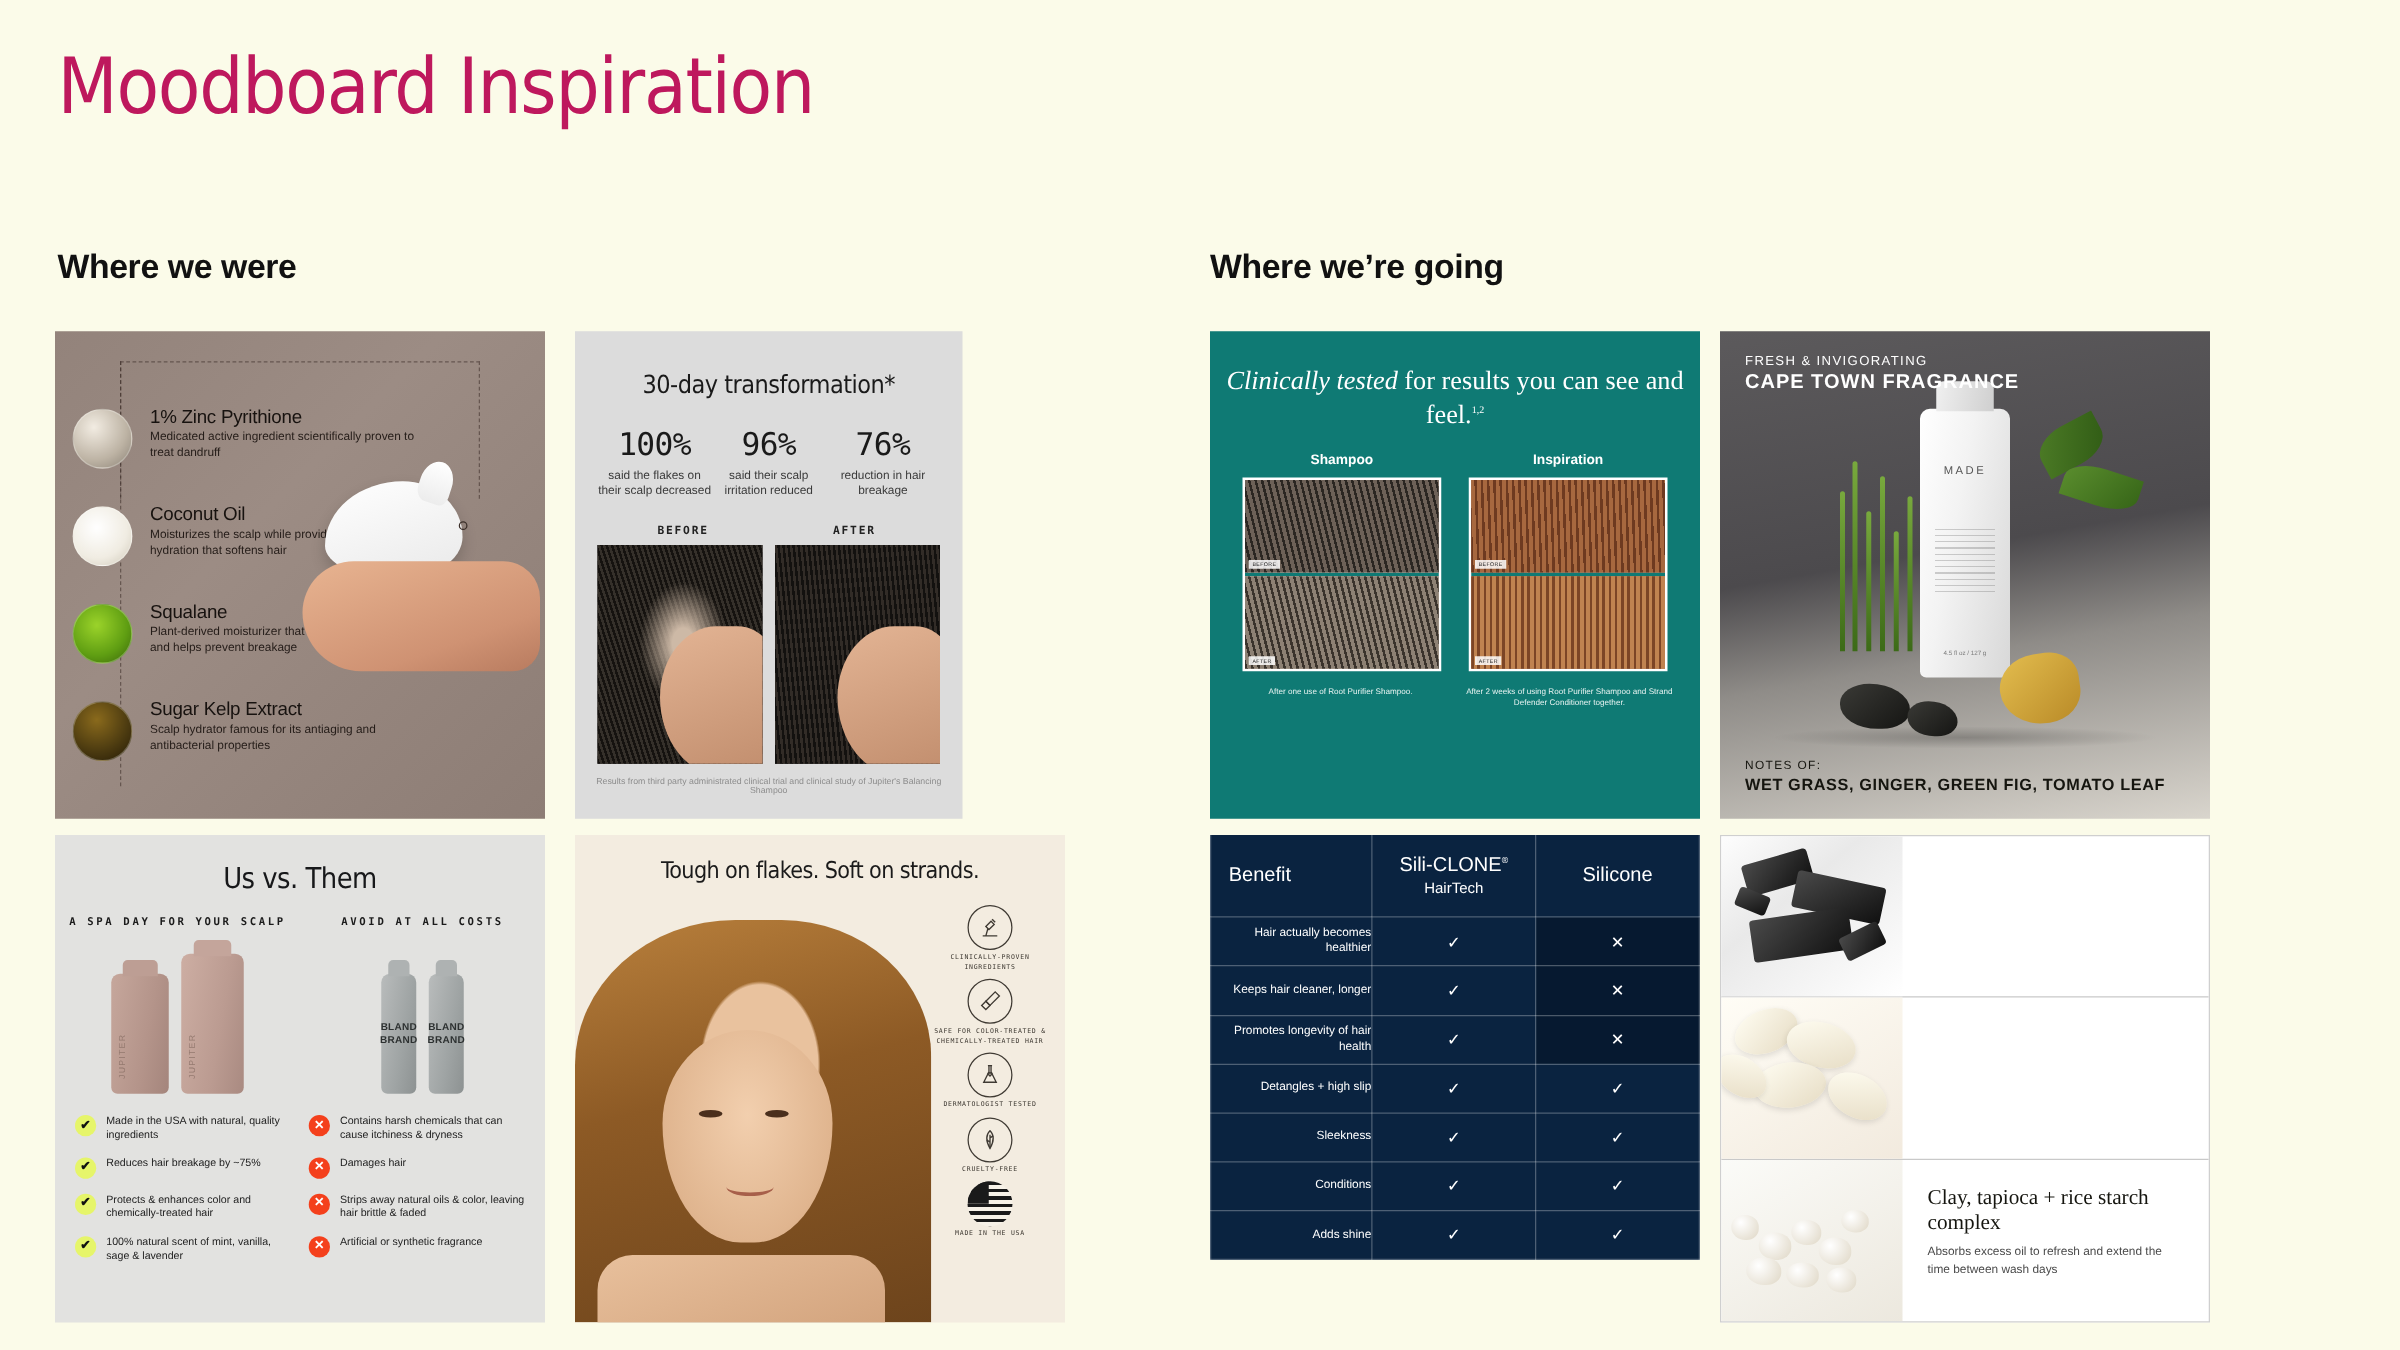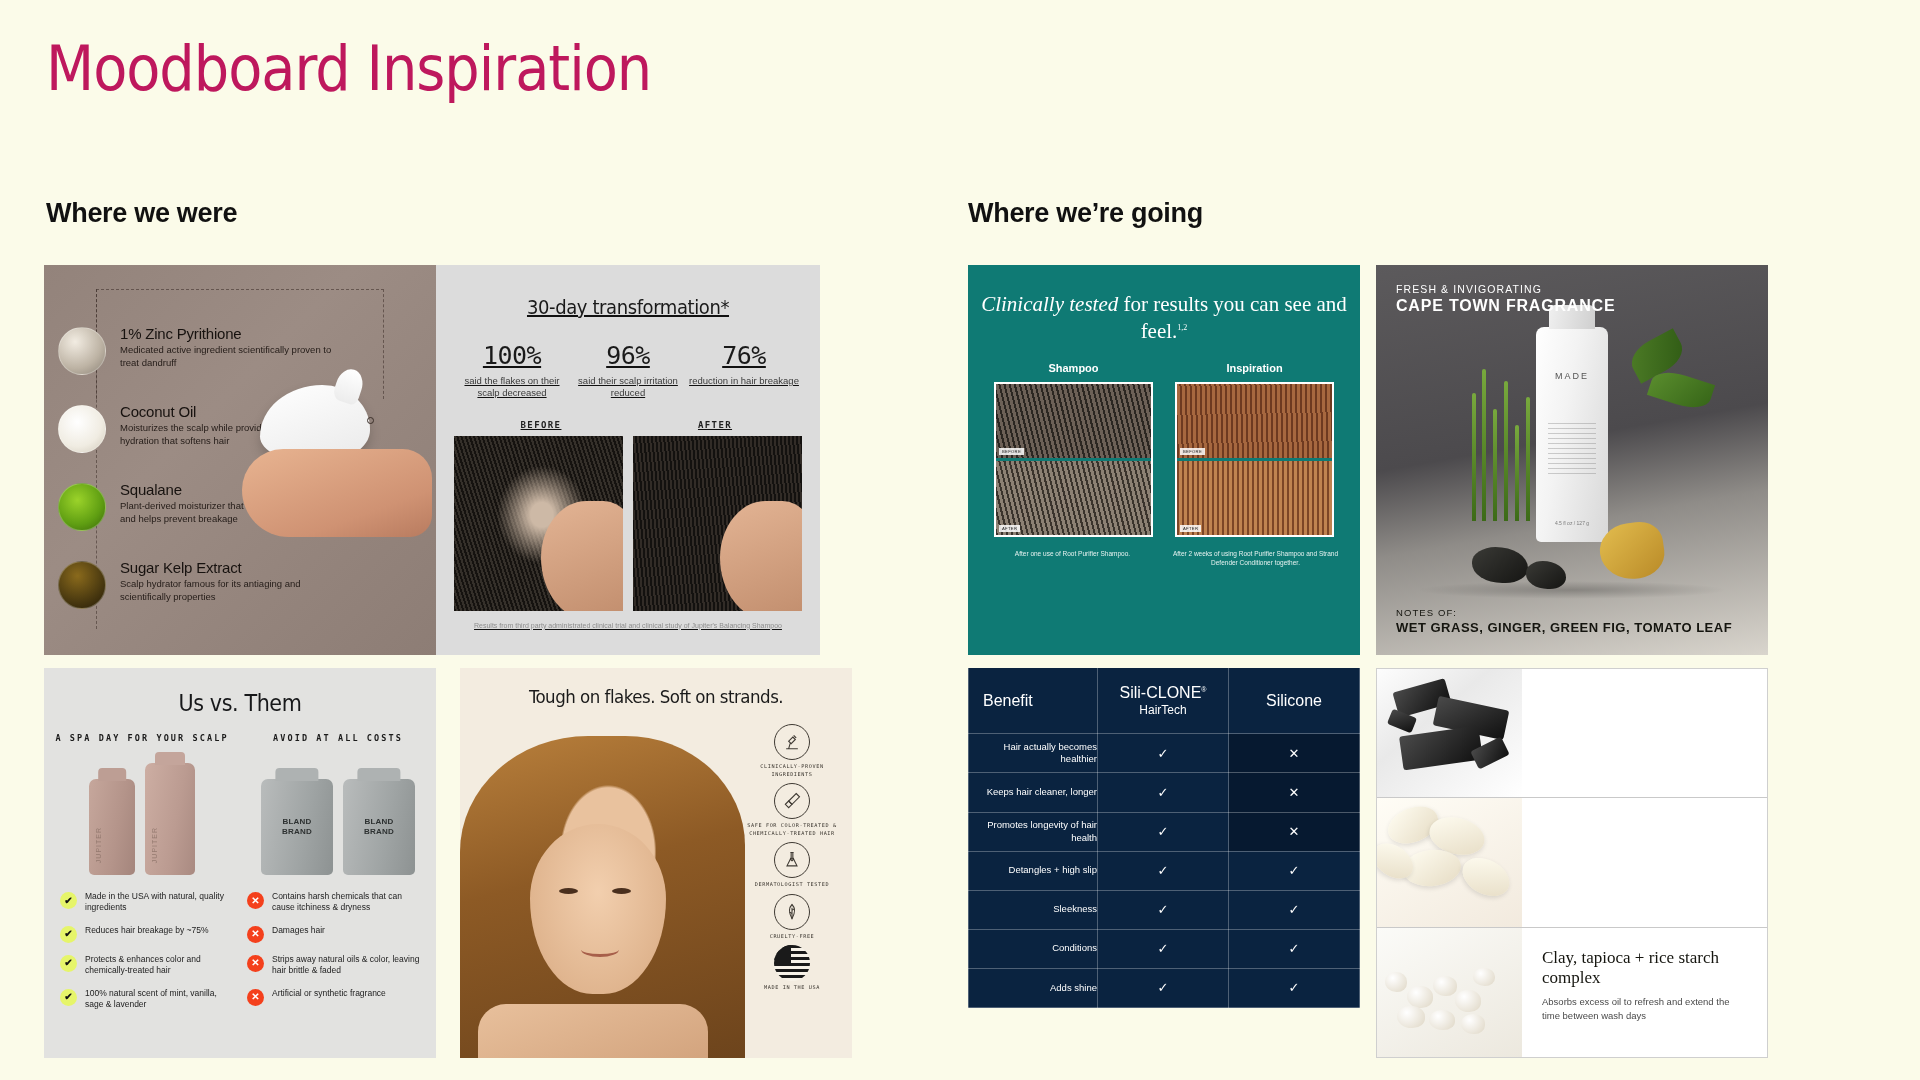--- a/index.html
+++ b/index.html
@@ -76,23 +76,22 @@
     background: linear-gradient(160deg,#e8b491,#cf9273 70%,#b87b5f);
     border-radius: 56px 40px 30px 64px;
   }
   .hand-dot {
     position: absolute; width: 7px; height: 7px; border-radius: 50%;
     border: 1px solid #3a2e28; right: 62px; top: 152px; background: transparent;
   }
 
   
   #card-transform {
-    left: 436px; top: 265px; width: 384px; height: 390px;
+    left: 460px; top: 265px; width: 310px; height: 390px;
     background: #dcdcdc;
-    text-decoration: underline;
   }
   .tr-title {
     text-align: center; font-size: 20px; letter-spacing: -.4px;
     margin-top: 30px; color: #1a1a1a; font-family: "DejaVu Sans", sans-serif;
     font-stretch: condensed;
   }
   .tr-stats { display: flex; justify-content: space-around; margin-top: 22px; padding: 0 18px; }
   .tr-stat { text-align: center; width: 118px; }
   .tr-stat .num { font-size: 25px; letter-spacing: -.5px; color: #1a1a1a; font-family:"DejaVu Sans Mono", monospace; }
   .tr-stat .cap { font-size: 9.5px; line-height: 1.3; color: #3a3a3a; margin-top: 5px; }
@@ -137,21 +136,21 @@
   .uvt-group { flex: 1; display: flex; justify-content: center; align-items: flex-end; gap: 10px; }
   .btl { position: relative; border-radius: 7px 7px 5px 5px; }
   .btl:before {
     content:""; position:absolute; left:50%; transform:translateX(-50%);
     top:-11px; width:60%; height:13px; border-radius:4px 4px 0 0;
   }
   .btl.jup-a { width: 46px; height: 96px; background: linear-gradient(100deg,#c6a79c,#b4948a 60%,#a4857c); }
   .btl.jup-a:before { background: #bd9e94; }
   .btl.jup-b { width: 50px; height: 112px; background: linear-gradient(100deg,#cdaea3,#bb9b91 60%,#a98a81); }
   .btl.jup-b:before { background: #c4a59b; }
-  .btl.bland { width: 72px; height: 96px; background: linear-gradient(100deg,#b9bcbc,#9fa4a4 60%,#8d9292); }
+  .btl.bland { width: 28px; height: 96px; background: linear-gradient(100deg,#b9bcbc,#9fa4a4 60%,#8d9292); }
   .btl.bland:before { background: #aeb2b2; }
   .btl .vlabel {
     position: absolute; left: 6px; bottom: 12px; font-size: 7px; letter-spacing: 1px;
     color: #8d7369; writing-mode: vertical-rl; transform: rotate(180deg); opacity: .85;
   }
   .btl .blandlabel {
     position: absolute; inset: 0; display: flex; flex-direction: column;
     justify-content: center; align-items: center; font-size: 8px; font-weight: 700;
     color: #2d3131; line-height: 1.25; letter-spacing: .2px;
   }
@@ -399,21 +398,21 @@
         <div class="ing-bullet squalane"></div>
         <div>
           <div class="ing-name">Squalane</div>
           <div class="ing-desc">Plant-derived moisturizer that increases hair shine and helps prevent breakage</div>
         </div>
       </div>
       <div class="ing-row">
         <div class="ing-bullet kelp"></div>
         <div>
           <div class="ing-name">Sugar Kelp Extract</div>
-          <div class="ing-desc">Scalp hydrator famous for its antiaging and scientifically properties</div>
+          <div class="ing-desc">Scalp hydrator famous for its antiaging and antibacterial properties</div>
         </div>
       </div>
     </div>
     <div class="hand-blob">
       <div class="foam"></div>
       <div class="finger"></div>
     </div>
     <div class="hand-dot"></div>
   </div>
 

